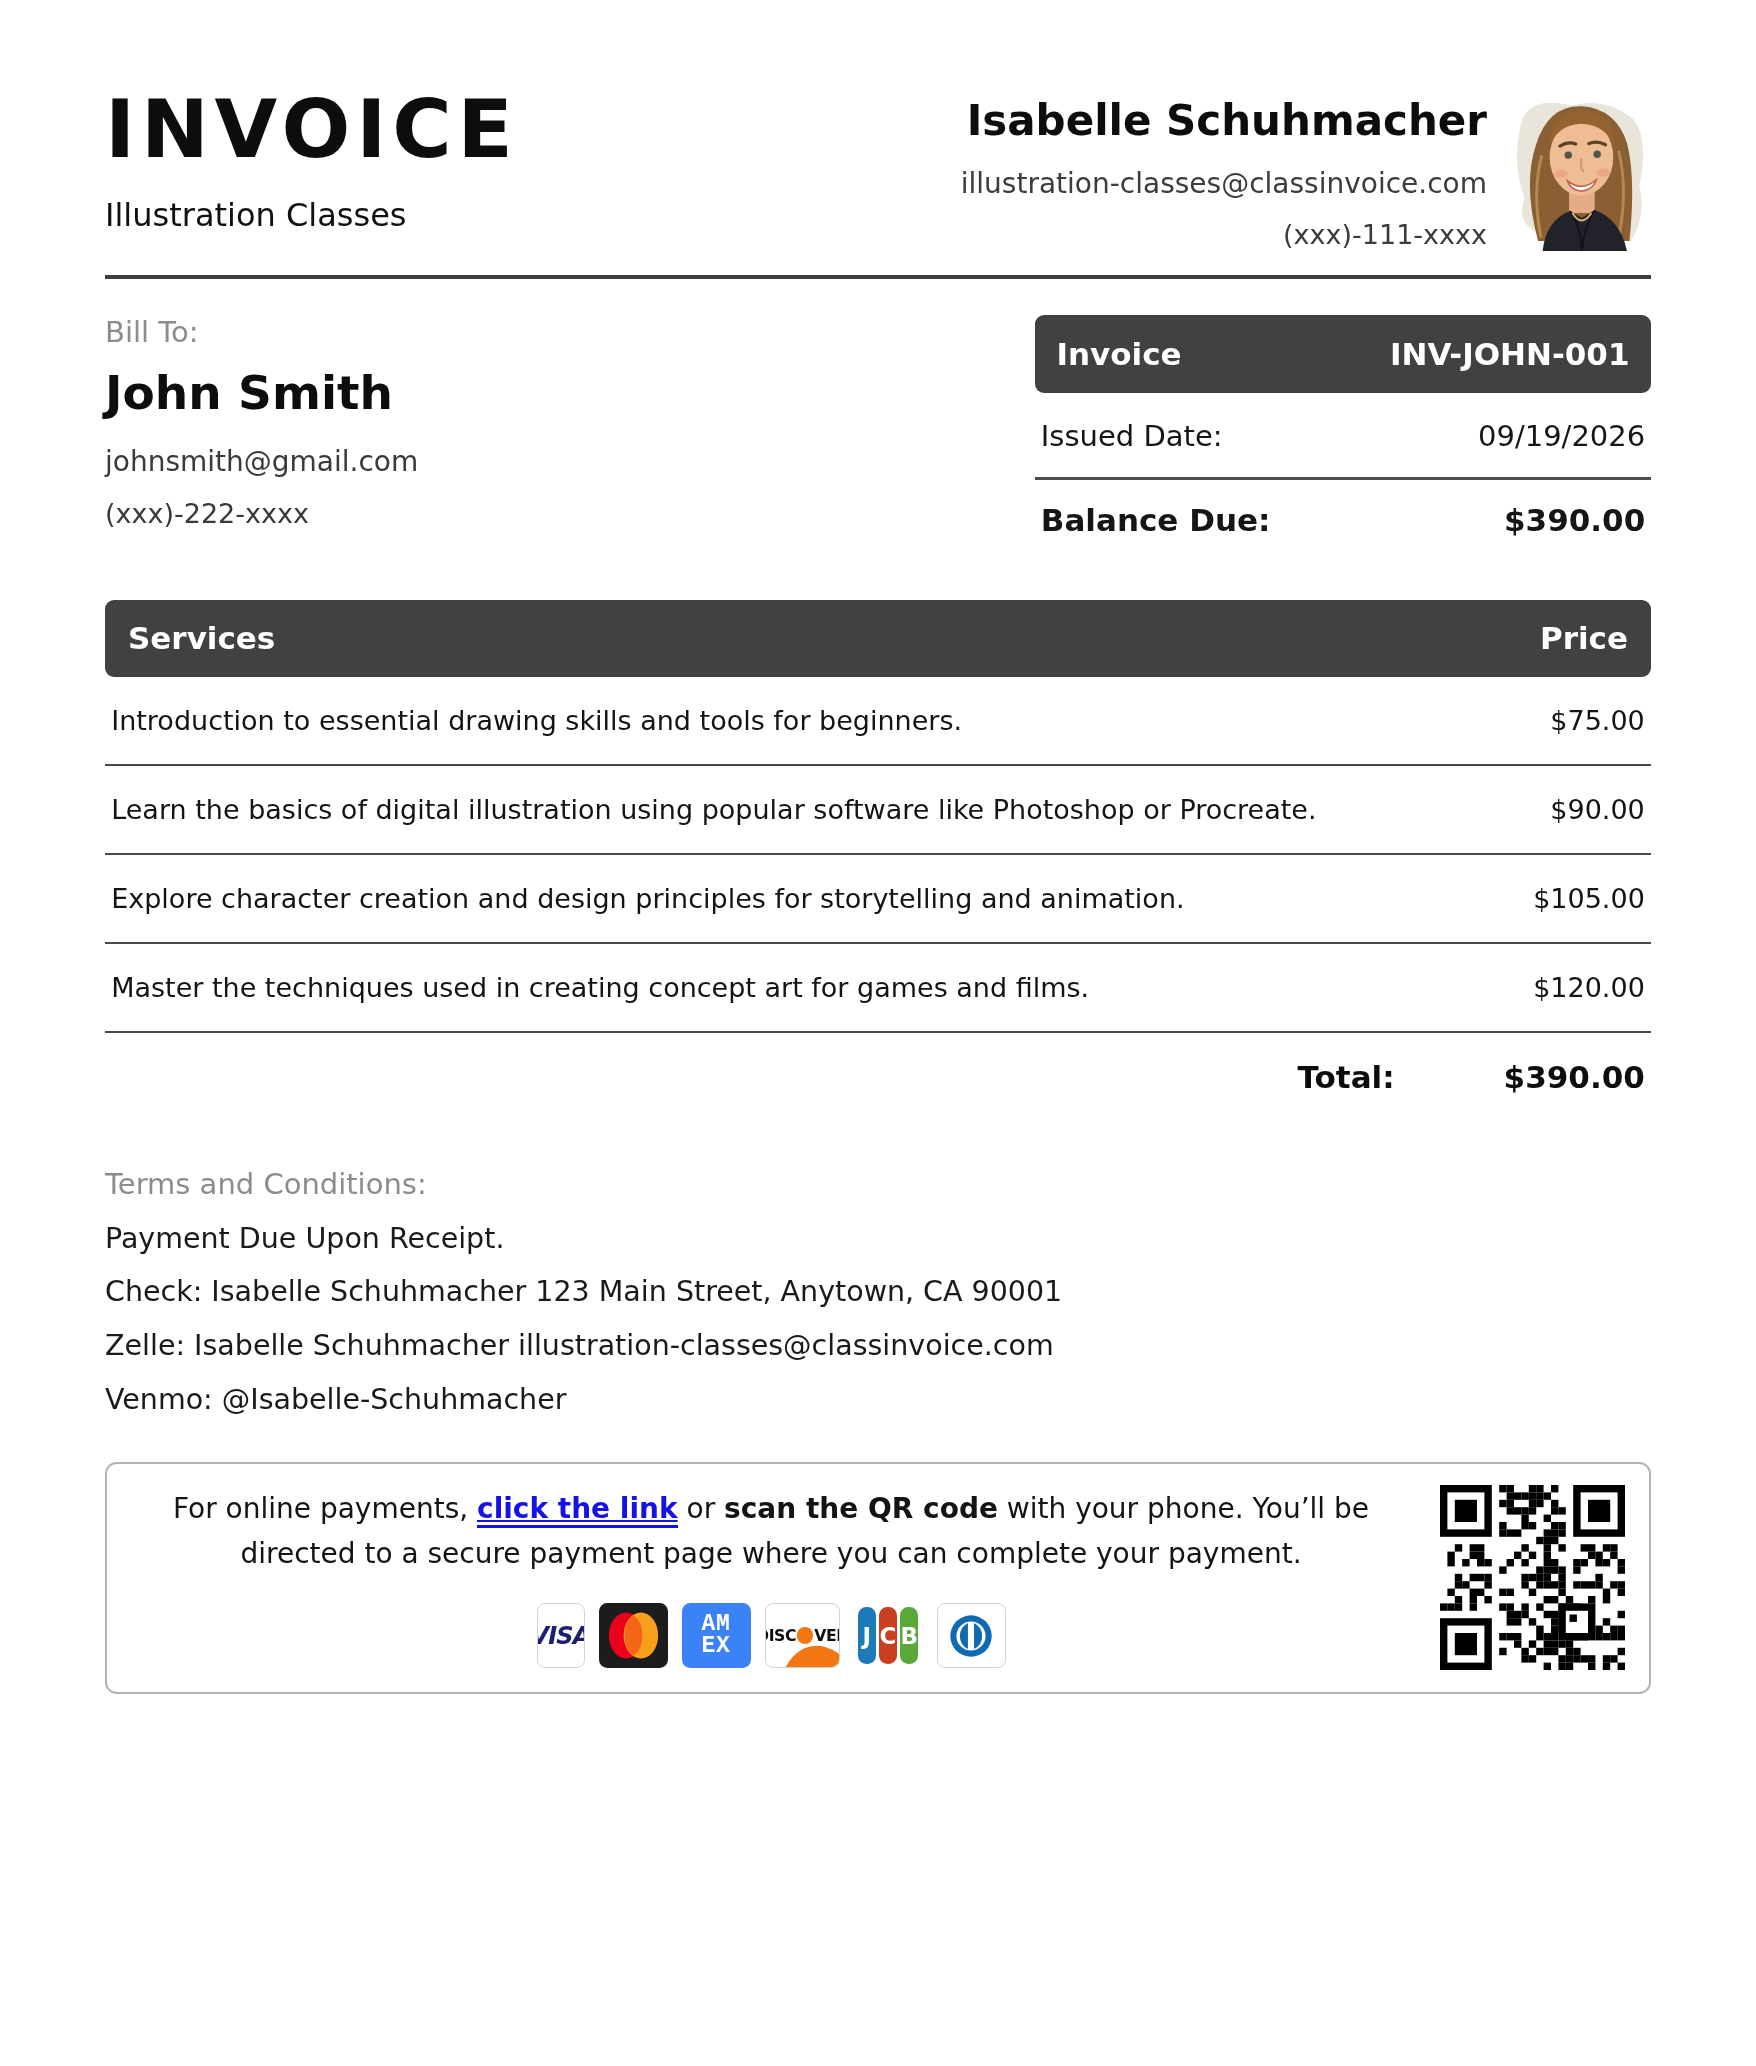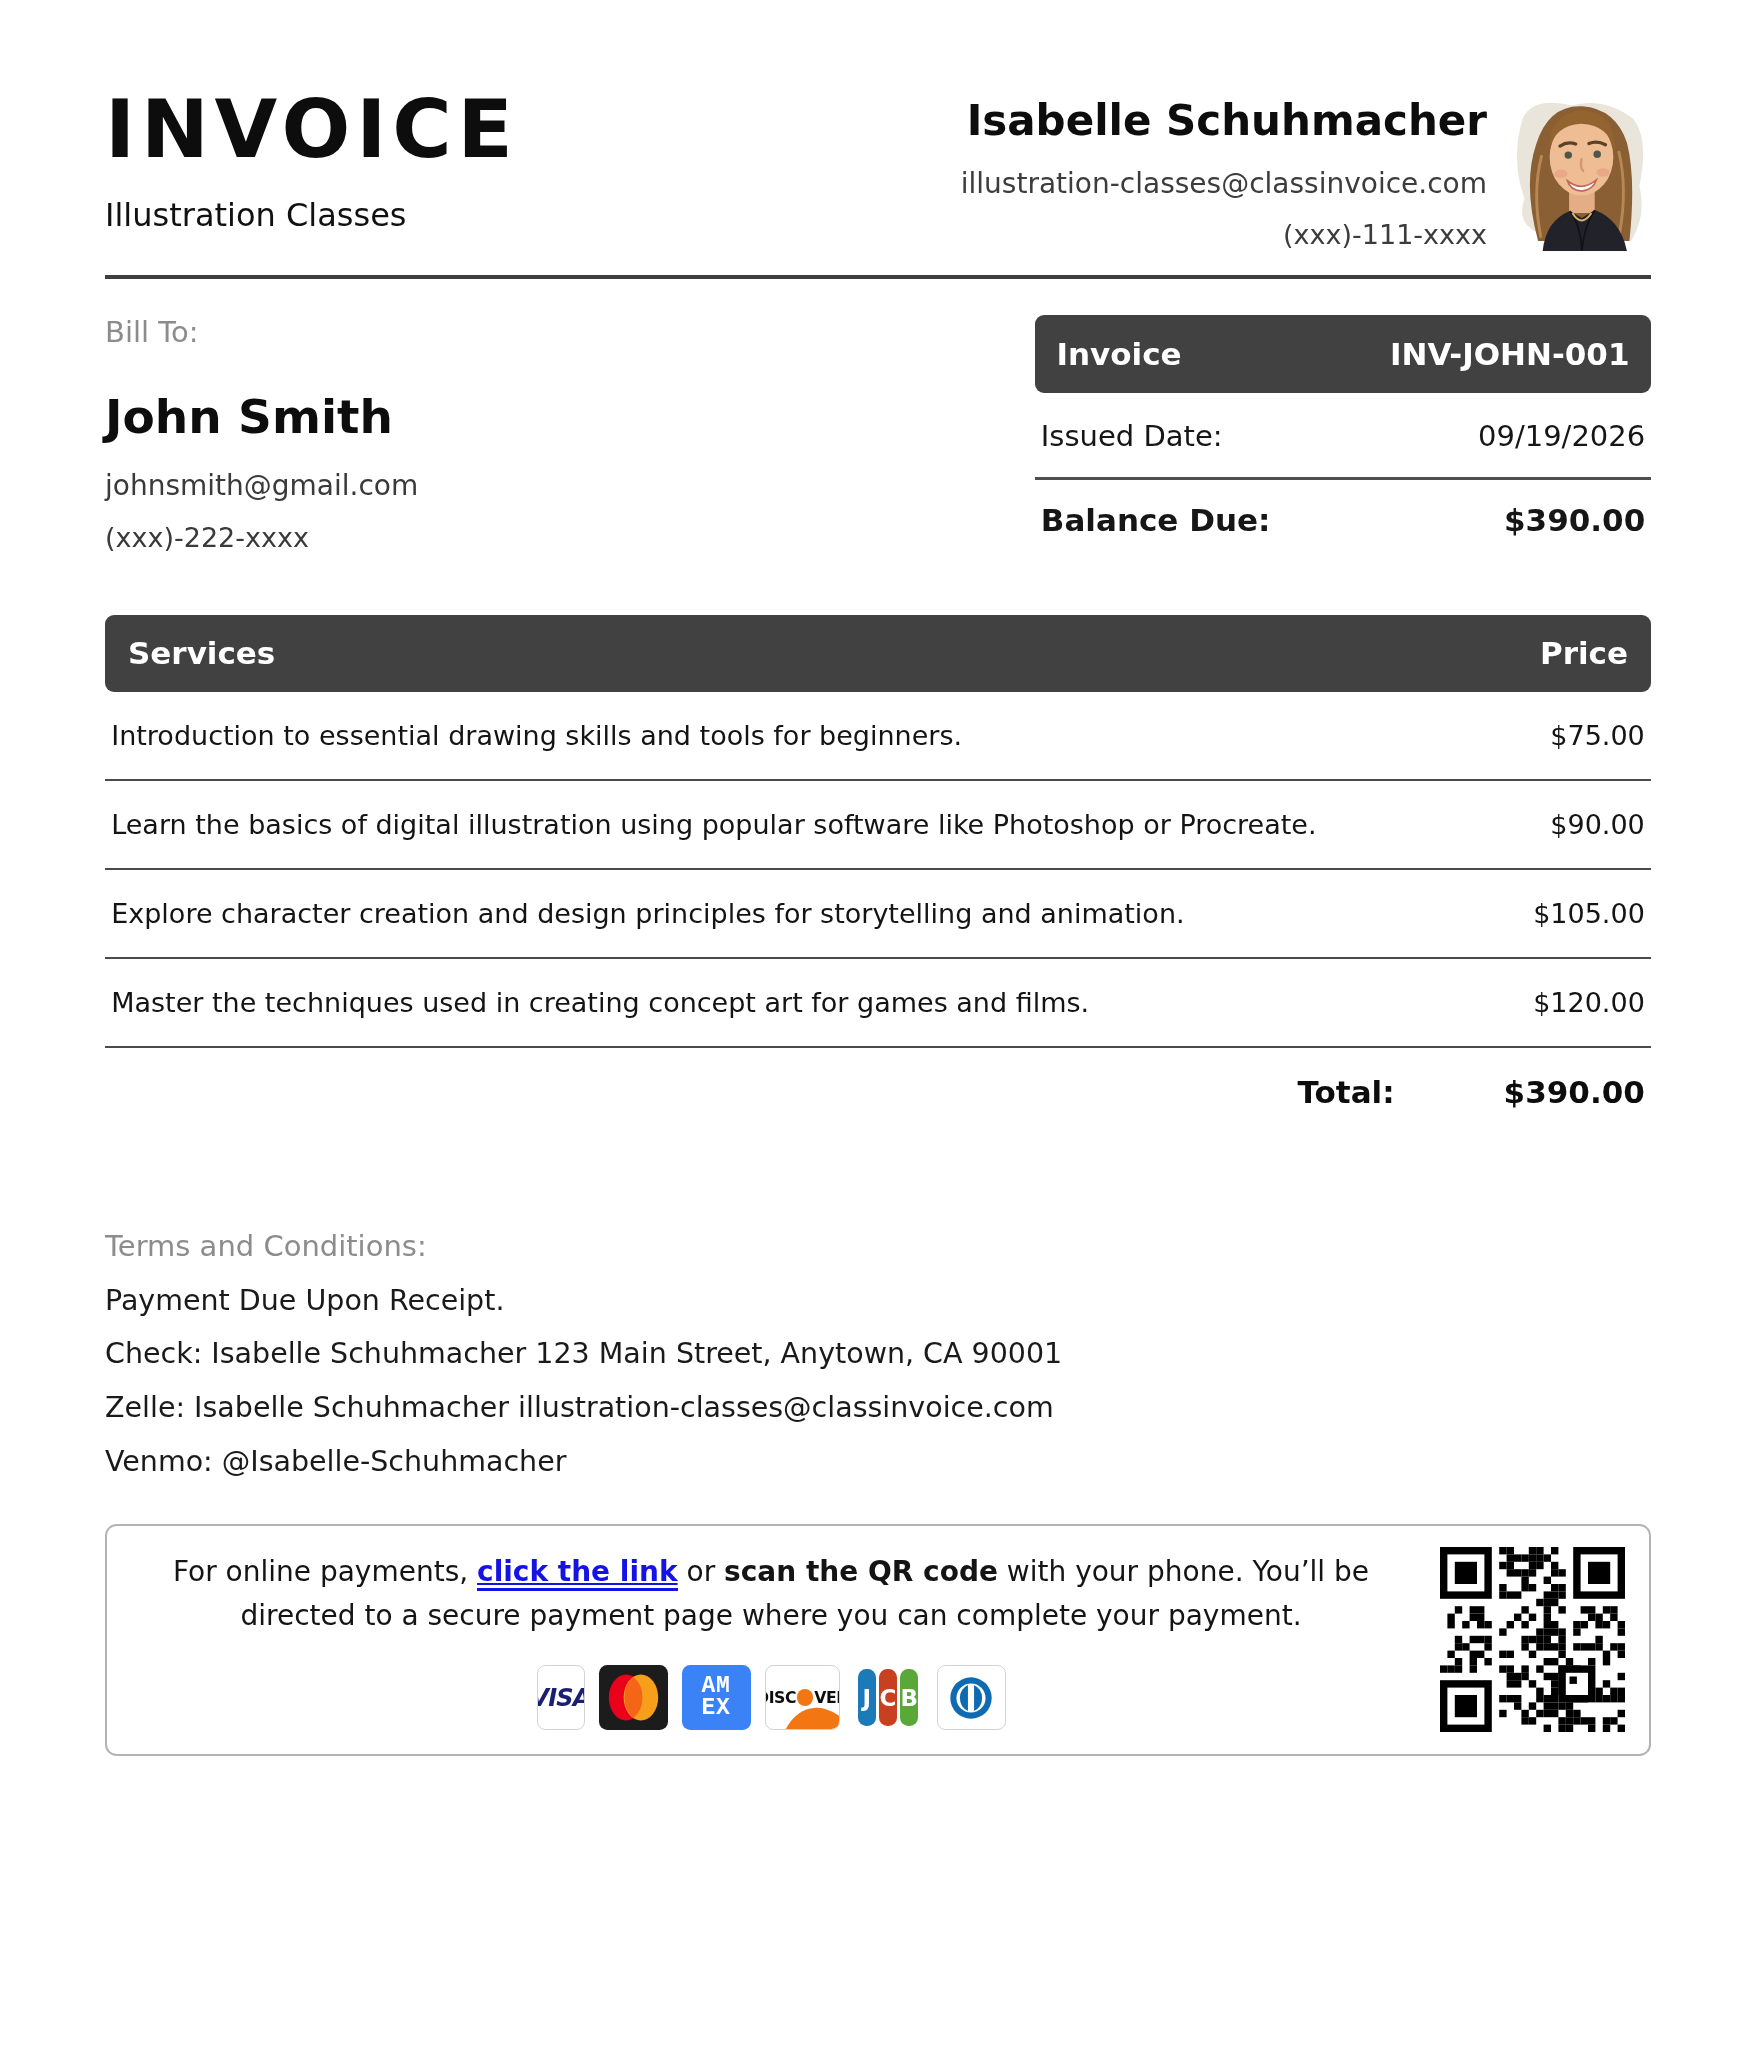--- a/index.html
+++ b/index.html
@@ -23,21 +23,21 @@
   .biz-name{ font-size:42px; font-weight:800; color:#0d0d0d; }
   .biz-email{ margin-top:21.5px; font-size:28px; color:#3c3c3c; }
   .biz-phone{ margin-top:19px; font-size:27px; color:#3c3c3c; }
   .avatar-box{ width:144px; height:162px; overflow:hidden; flex:none; }
 
   .top-divider{ margin-top:24px; height:3.7px; background:#3e3e3e; border:none; }
 
   
   .meta{ display:flex; justify-content:space-between; margin-top:36px;gap:43px; }
   .bill-label{ font-size:29px; color:#8c8c8c; }
-  .bill-name{ margin-top:40px; font-size:47px; font-weight:800; color:#0d0d0d; }
+  .bill-name{ margin-top:16px; font-size:47px; font-weight:800; color:#0d0d0d; }
   .bill-email{ margin-top:25px; font-size:28px; color:#3a3a3a; }
   .bill-phone{ margin-top:20px; font-size:27px; color:#3a3a3a; }
 
   .inv-box{ width:616px; flex:none; }
   .inv-bar{
     height:78px; background:#414141; border-radius:9px;
     display:flex; justify-content:space-between; align-items:center;
     padding:0 21.5px; color:#ffffff; font-size:31px; font-weight:800;
   }
   .inv-row{
@@ -60,21 +60,21 @@
     font-size:27px; color:#141414;
   }
   .trow .svc{ flex:1; }
   .trow .price{ white-space:nowrap; }
   .total-row{
     display:flex; justify-content:flex-end; align-items:baseline; gap:109px;
     padding:26.4px 6.2px 0 6.2px; font-size:31px; font-weight:800; color:#0d0d0d;
   }
 
   
-  .terms{ margin-top:119px; }
+  .terms{ margin-top:72px; }
   .terms-label{ font-size:29px; color:#8c8c8c; }
   .terms-line{ margin-top:20.7px; font-size:28.5px; color:#1a1a1a; }
   .terms-line:first-of-type{ margin-top:26px; }
 
   
   .paybox{
     margin-top:46px; border:2.1px solid #b3b3b3; border-radius:11.6px;
     padding:21.5px 24px; display:flex; align-items:center; gap:29px;
     min-height:202px;
   }

